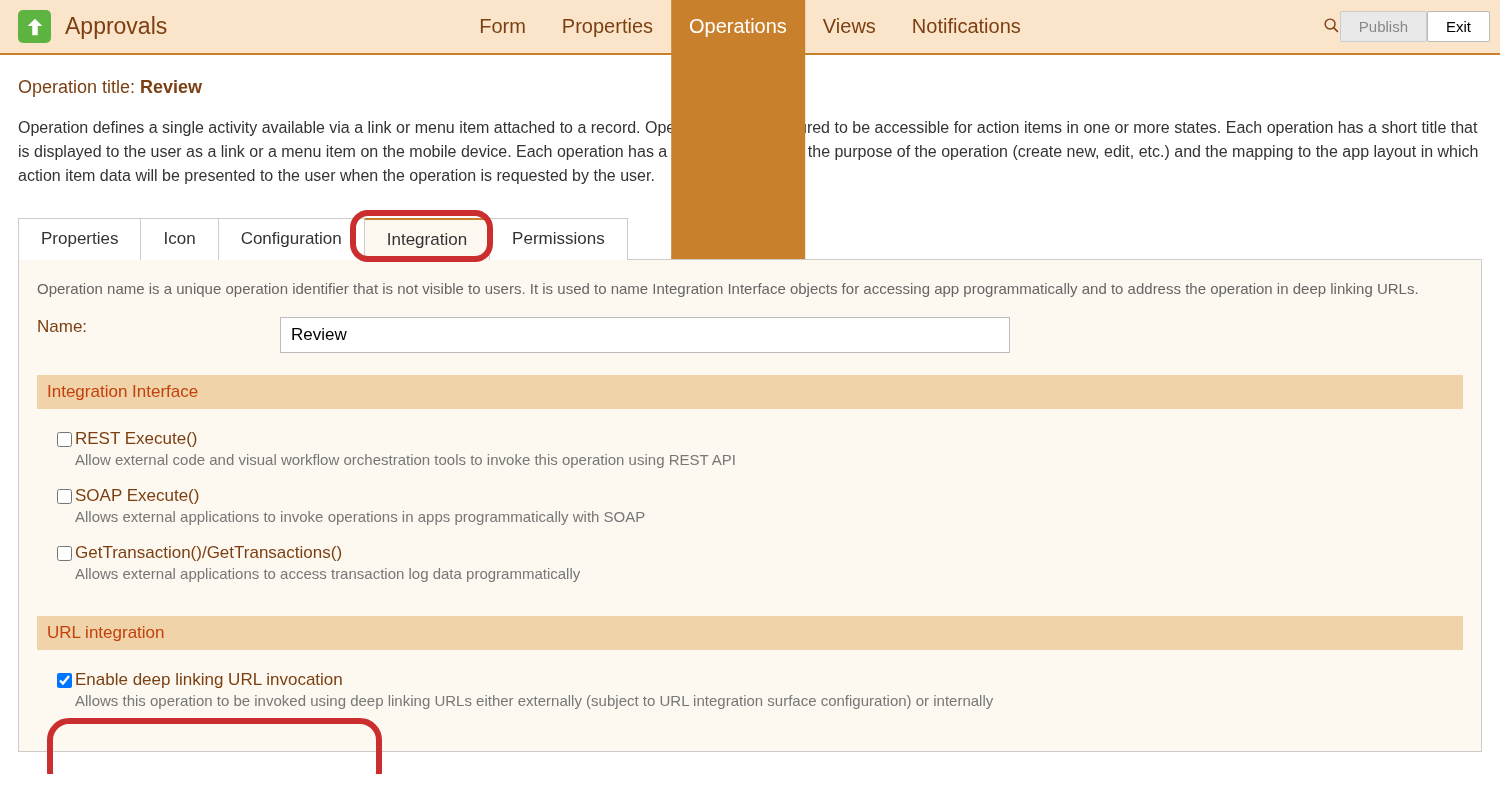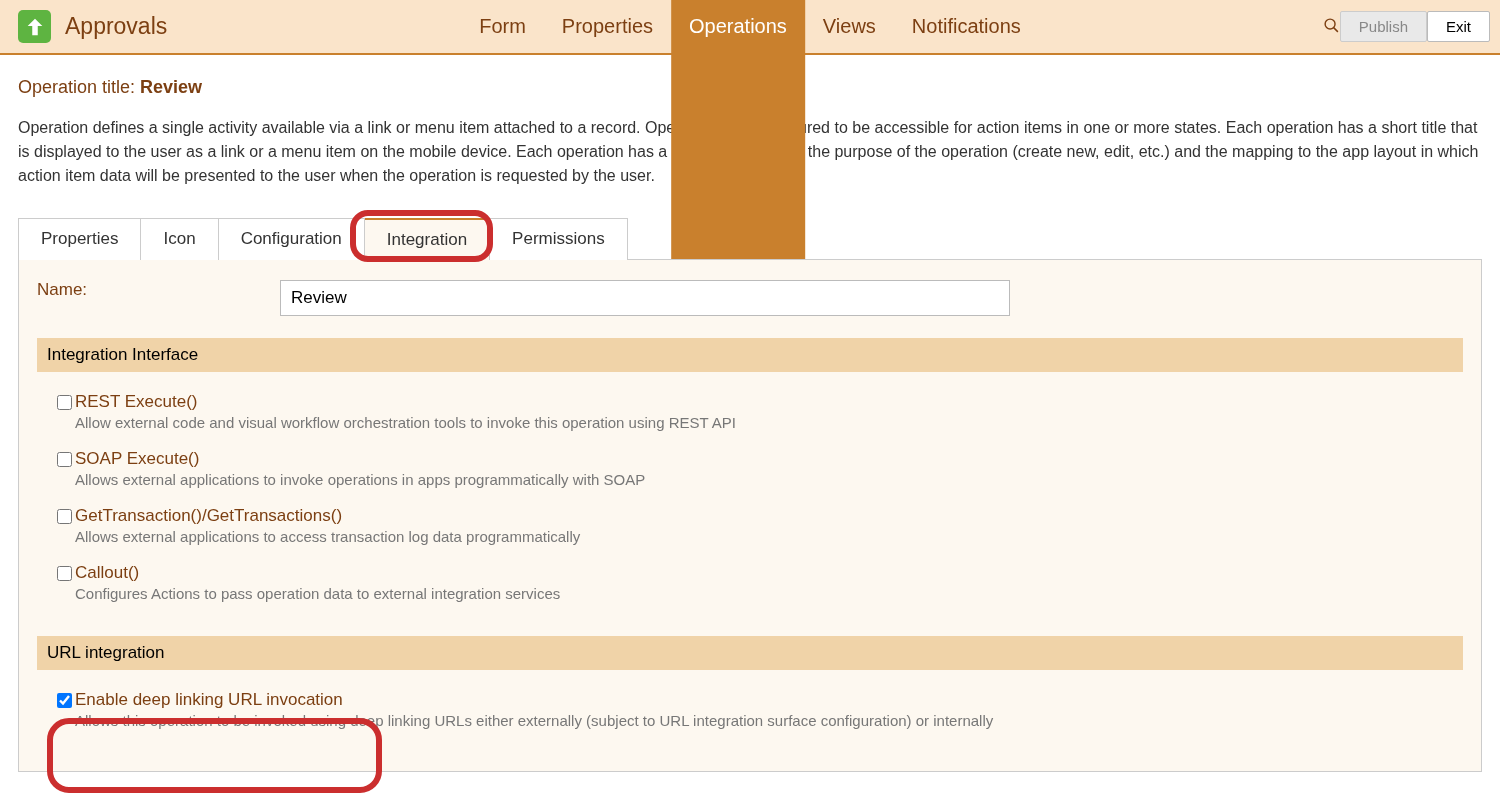--- a/index.html
+++ b/index.html
@@ -162,21 +162,21 @@
     }
     .field-input {
       width: 730px;
       padding: 7px 10px;
       font-size: 17px;
       border: 1px solid #bbb;
       background: #fff;
     }
     .section-header {
       background: #f0d3a8;
-      color: #000000;
+      color: #c2410c;
       font-size: 17px;
       padding: 7px 10px;
       margin: 0 0 14px 0;
     }
     .check-item {
       display: flex;
       align-items: flex-start;
       padding: 6px 0 12px 20px;
       gap: 3px;
     }
@@ -251,20 +251,21 @@
       <div class="tab">Properties</div>
       <div class="tab">Icon</div>
       <div class="tab">Configuration</div>
       <div class="tab active" id="tab-integration-el">Integration</div>
       <div class="tab">Permissions</div>
     </div>
 
     <div class="highlight-tab" id="hl-tab" style="left: 331.75px; top: -8px; width: 143.344px; height: 52px;"></div>
 
     <div class="panel">
+      <div class="helper">Operation name is a unique operation identifier that is not visible to users. It is used to name Integration Interface objects for accessing app programmatically and to address the operation in deep linking URLs.</div>
 
       <div class="field-row">
         <div class="field-label">Name:</div>
         <input class="field-input" type="text" value="Review" style="">
       </div>
 
       <div class="section-header">Integration Interface</div>
 
       <div class="check-item">
         <input type="checkbox" style="">
@@ -283,27 +284,20 @@
       </div>
 
       <div class="check-item">
         <input type="checkbox" style="">
         <div class="check-texts">
           <div class="ct-title">GetTransaction()/GetTransactions()</div>
           <div class="ct-desc">Allows external applications to access transaction log data programmatically</div>
         </div>
       </div>
 
-      <div class="check-item">
-        <input type="checkbox" style="">
-        <div class="check-texts">
-          <div class="ct-title">Callout()</div>
-          <div class="ct-desc">Configures Actions to pass operation data to external integration services</div>
-        </div>
-      </div>
 
       <div class="section-gap"></div>
 
       <div class="section-header">URL integration</div>
 
       <div class="check-item" id="deeplink-row">
         <input type="checkbox" checked="" style="">
         <div class="check-texts">
           <div class="ct-title">Enable deep linking URL invocation</div>
           <div class="ct-desc">Allows this operation to be invoked using deep linking URLs either externally (subject to URL integration surface configuration) or internally</div>

